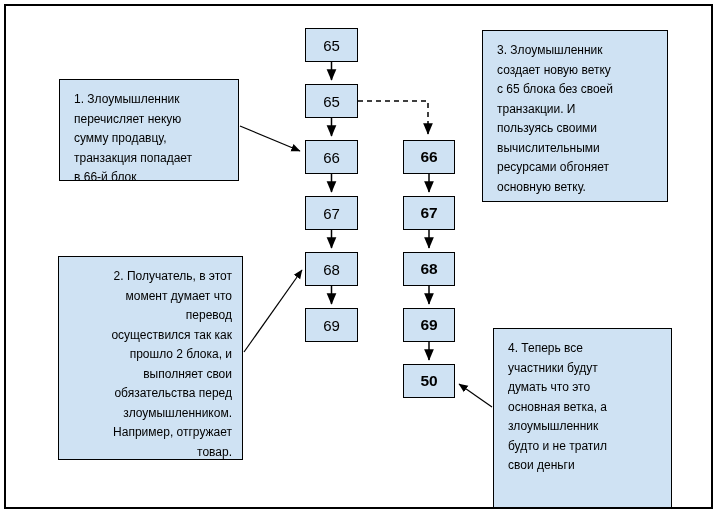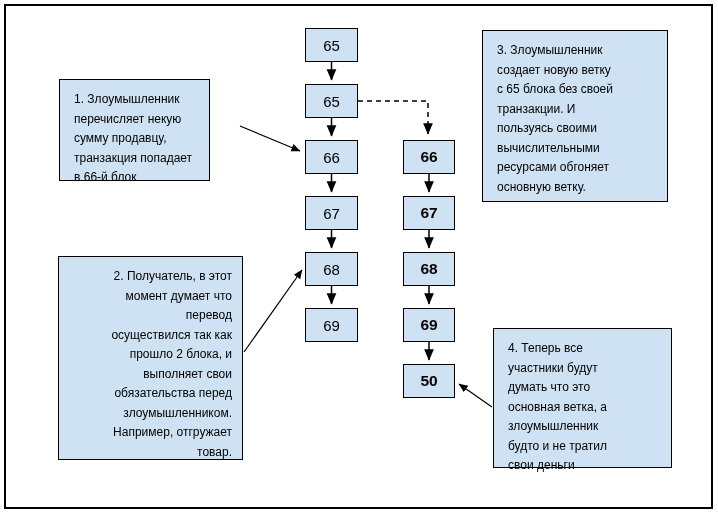--- a/index.html
+++ b/index.html
@@ -46,24 +46,24 @@
     position: absolute;
     background: #cfe2f3;
     border: 1.5px solid #000000;
     box-sizing: border-box;
     padding: 10px 10px 0 14px;
     font-size: 12px;
     line-height: 19.5px;
     color: #000000;
     white-space: pre-line;
   }
-  .note-1 { left: 59px;  top: 79px;  width: 151px; height: 102px; }
+  .note-1 { left: 59px;  top: 79px;  width: 180px; height: 102px; }
   .note-2 { left: 58px;  top: 256px; width: 185px; height: 204px; text-align: right; }
   .note-3 { left: 482px; top: 30px;  width: 186px; height: 172px; }
-  .note-4 { left: 493px; top: 328px; width: 179px; height: 140px; }
+  .note-4 { left: 493px; top: 328px; width: 179px; height: 180px; }
   svg.arrows {
     position: absolute;
     left: 0;
     top: 0;
     width: 718px;
     height: 520px;
     pointer-events: none;
   }
 </style>
 </head>

